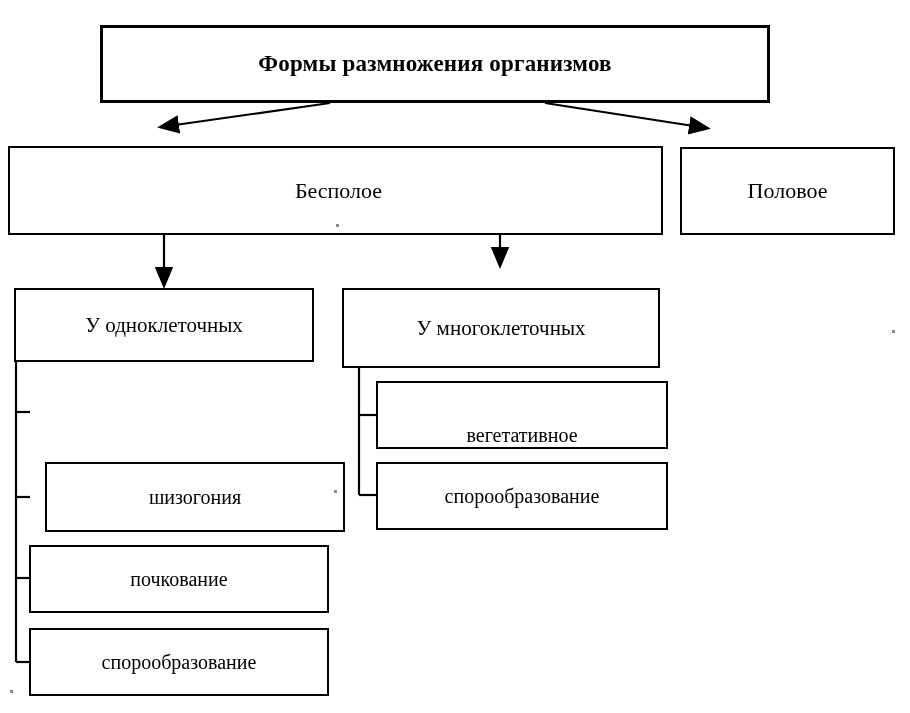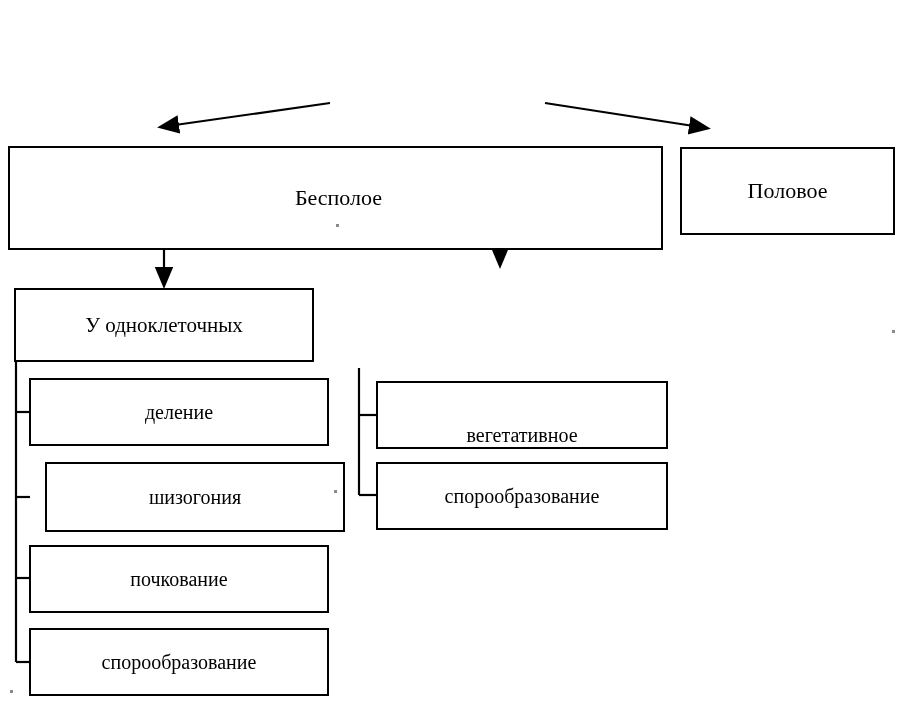--- a/index.html
+++ b/index.html
@@ -86,37 +86,40 @@
     <path d="M16,412 L30,412" stroke="#000000" stroke-width="2.2" fill="none"></path>
     <path d="M16,497 L30,497" stroke="#000000" stroke-width="2.2" fill="none"></path>
     <path d="M16,578 L30,578" stroke="#000000" stroke-width="2.2" fill="none"></path>
     <path d="M16,662 L30,662" stroke="#000000" stroke-width="2.2" fill="none"></path>
 
     <path d="M359,368 L359,495" stroke="#000000" stroke-width="2.2" fill="none"></path>
     <path d="M359,415 L377,415" stroke="#000000" stroke-width="2.2" fill="none"></path>
     <path d="M359,495 L377,495" stroke="#000000" stroke-width="2.2" fill="none"></path>
   </svg>
 
+  <div class="box root" style="left:100px; top:25px; width:670px; height:78px;">
+    <span>Формы размножения организмов</span>
+  </div>
 
-  <div class="box lvl2" style="left:8px; top:146px; width:655px; height:104px;padding-left:6px;">
+  <div class="box lvl2" style="left:8px; top:146px; width:655px; height:89px;padding-left:6px;">
     <span>Бесполое</span>
   </div>
 
   <div class="box lvl2" style="left:680px; top:147px; width:215px; height:88px;text-align:center;">
     <span>Половое</span>
   </div>
 
   <div class="box lvl3" style="left:14px; top:288px; width:300px; height:74px;align-items:center;">
     <span>У одноклеточных</span>
   </div>
 
+  <div class="box lvl3" style="left:342px; top:288px; width:318px; height:80px;">
+    <span>У многоклеточных</span>
+  </div>
 
-  <div class="box leaf" style="left:29px; top:378px; width:300px; height:68px;">
-    <span>деление</span>
-  </div>
 
   <div class="box leaf" style="left:29px; top:462px; width:300px; height:70px;margin-left:16px;">
     <span>шизогония</span>
   </div>
 
   <div class="box leaf" style="left:29px; top:545px; width:300px; height:68px;align-items:center;">
     <span>почкование</span>
   </div>
 
   <div class="box leaf" style="left:29px; top:628px; width:300px; height:68px;">

